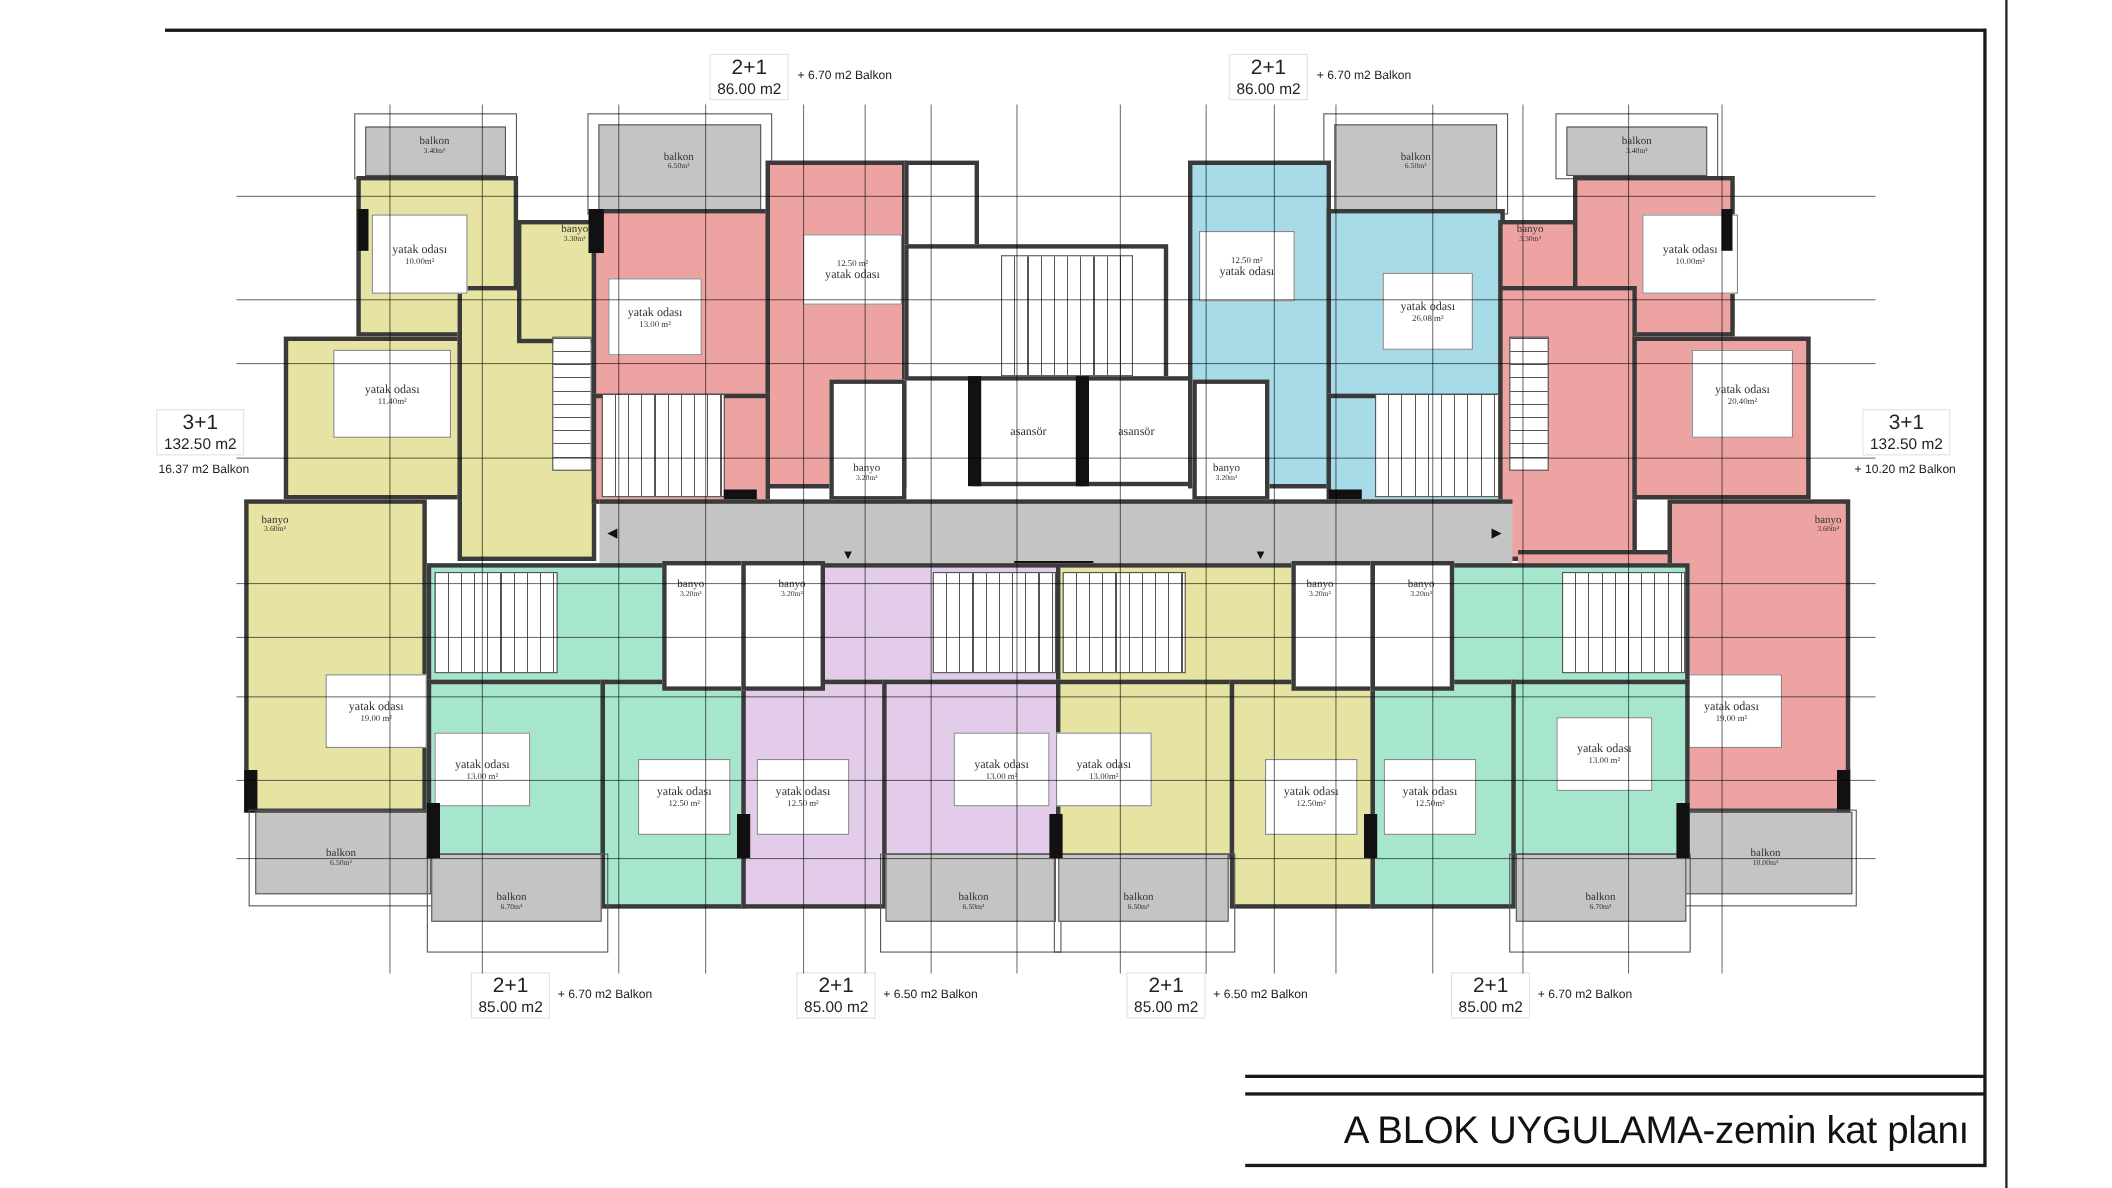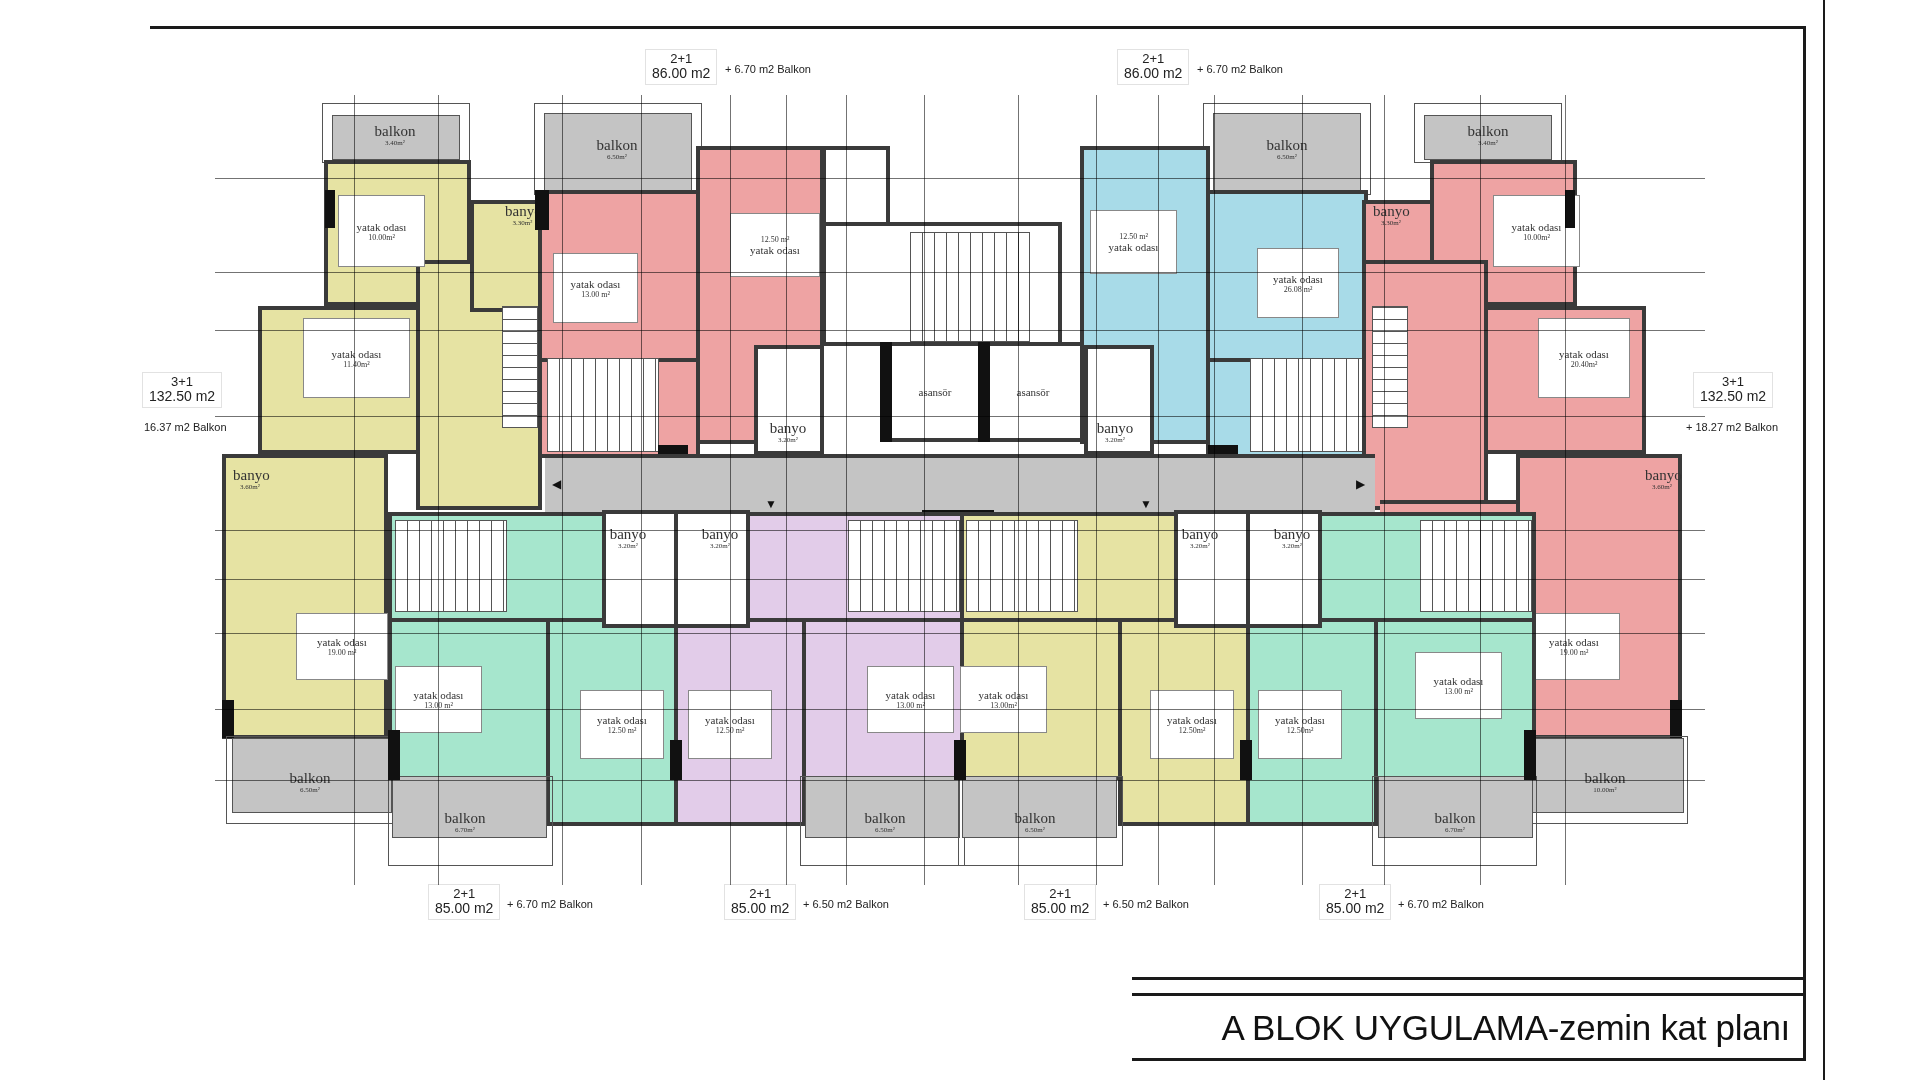--- a/index.html
+++ b/index.html
@@ -4,34 +4,34 @@
 <style>
   html, body { margin:0; padding:0; background:#ffffff; }
   body { width:1920px; height:1080px; position:relative; overflow:hidden; font-family:"Liberation Sans", sans-serif; }
   .frame-top { position:absolute; left:150px; top:26px; width:1655px; height:3px; background:#1a1a1a; }
   .frame-right { position:absolute; left:1803px; top:26px; width:3px; height:1035px; background:#1a1a1a; }
   .frame-right2 { position:absolute; left:1823px; top:0; width:2px; height:1080px; background:#1a1a1a; }
   .tb-line { position:absolute; background:#1a1a1a; height:3px; }
   .title { position:absolute; left:1180px; top:1008px; width:610px; text-align:right; font-size:35px; color:#111; letter-spacing:-0.3px; }
 
   .unit-label { position:absolute; text-align:center; border:1px solid #e2e2e2; background:#fff; padding:2px 6px; line-height:1.1; color:#222; }
-  .unit-label .type { font-size:13px; display:block; }
+  .unit-label .type { font-size:19px; display:block; }
   .unit-label .area { font-size:14px; display:block; }
   .balkon-note { position:absolute; font-size:11px; color:#222; white-space:nowrap; }
 
   .plan { position:absolute; left:0; top:0; width:1920px; height:1080px; }
   .room { position:absolute; border:4px solid #3a3a3a; box-sizing:border-box; }
   .wall-blk { position:absolute; background:#111; }
   .gridv { position:absolute; width:1px; background:rgba(0,0,0,0.55); }
   .gridh { position:absolute; height:1px; background:rgba(0,0,0,0.55); }
   .bedbox { position:absolute; background:#fff; border:1px solid #888; display:flex; flex-direction:column; align-items:center; justify-content:center; font-family:"Liberation Serif", serif; color:#333; }
   .bedbox .rn { font-size:11px; }
   .bedbox .ra { font-size:8px; }
   .tag { position:absolute; font-family:"Liberation Serif", serif; color:#333; text-align:center; line-height:1.1; }
-  .tag .rn { font-size:15px; display:block; }
+  .tag .rn { font-size:10px; display:block; }
   .tag .ra { font-size:7px; display:block; }
   .stair { position:absolute; background:repeating-linear-gradient(90deg,#fff 0 11px,#555 11px 12px); border:1px solid #555; }
   .stairv { position:absolute; background:repeating-linear-gradient(0deg,#fff 0 11px,#555 11px 12px); border:1px solid #555; }
   .corridor { position:absolute; background:#c4c4c4; border-top:4px solid #3a3a3a; border-bottom:4px solid #3a3a3a; box-sizing:border-box; }
   .balcony { position:absolute; background:#c4c4c4; border:1px solid #555; box-sizing:border-box; }
   .balcony-rail { position:absolute; border:1px solid #555; box-sizing:border-box; background:transparent; }
   .lift { position:absolute; background:#fff; border:4px solid #3a3a3a; box-sizing:border-box; display:flex; align-items:center; justify-content:center; font-family:"Liberation Serif", serif; font-size:11px; color:#333; }
   .arrow { position:absolute; font-size:12px; color:#111; }
 </style>
 </head>
@@ -61,21 +61,21 @@
 <div class="unit-label" style="left:142px; top:372px;">
   <span class="type">3+1</span>
   <span class="area">132.50 m2</span>
 </div>
 <div class="balkon-note" style="left:144px; top:421px;">16.37 m2 Balkon</div>
 
 <div class="unit-label" style="left:1693px; top:372px;">
   <span class="type">3+1</span>
   <span class="area">132.50 m2</span>
 </div>
-<div class="balkon-note" style="left:1686px; top:421px;">+ 18.27 m2 Balkon</div>
+<div class="balkon-note" style="left:1686px; top:421px;">+ 10.20 m2 Balkon</div>
 
 <div class="unit-label" style="left:428px; top:884px;">
   <span class="type">2+1</span>
   <span class="area">85.00 m2</span>
 </div>
 <div class="balkon-note" style="left:507px; top:898px;">+ 6.70 m2 Balkon</div>
 
 <div class="unit-label" style="left:724px; top:884px;">
   <span class="type">2+1</span>
   <span class="area">85.00 m2</span>

